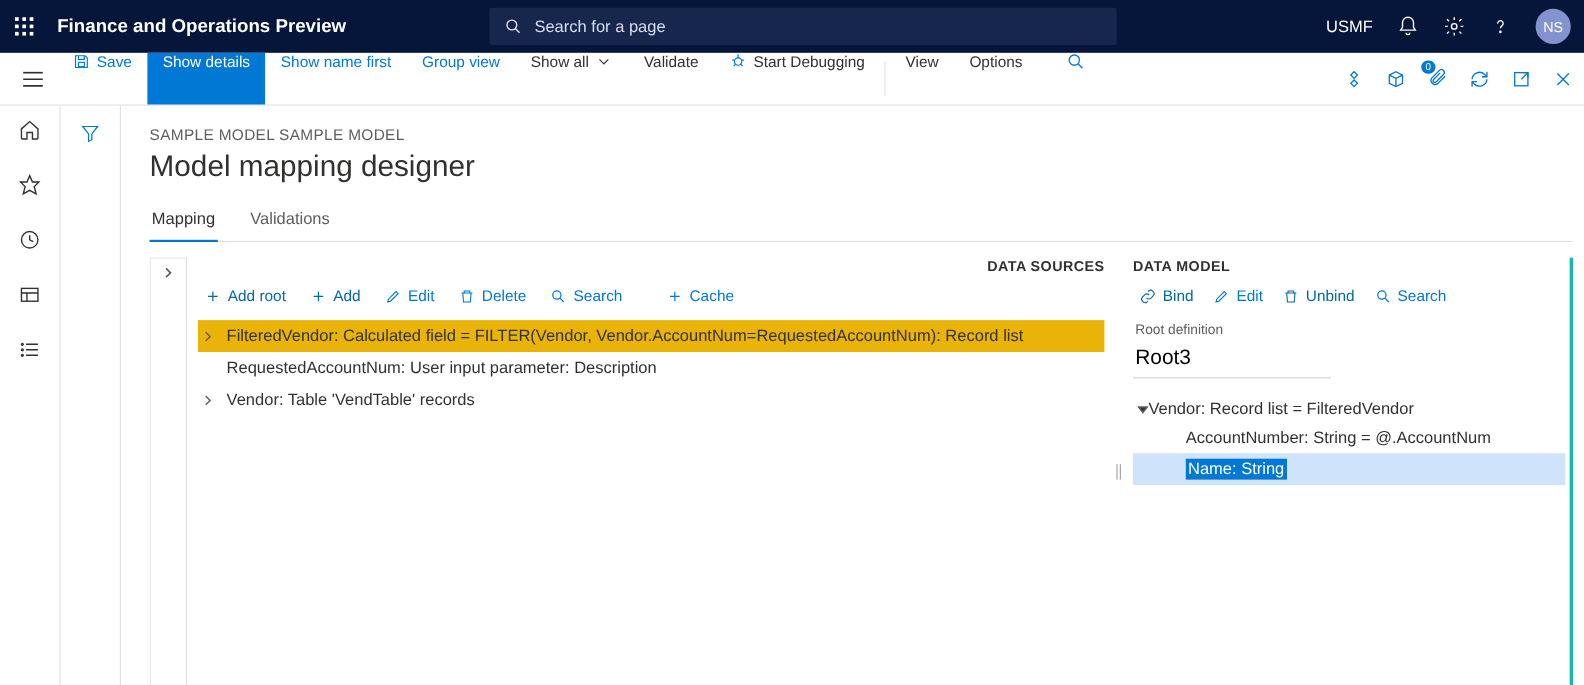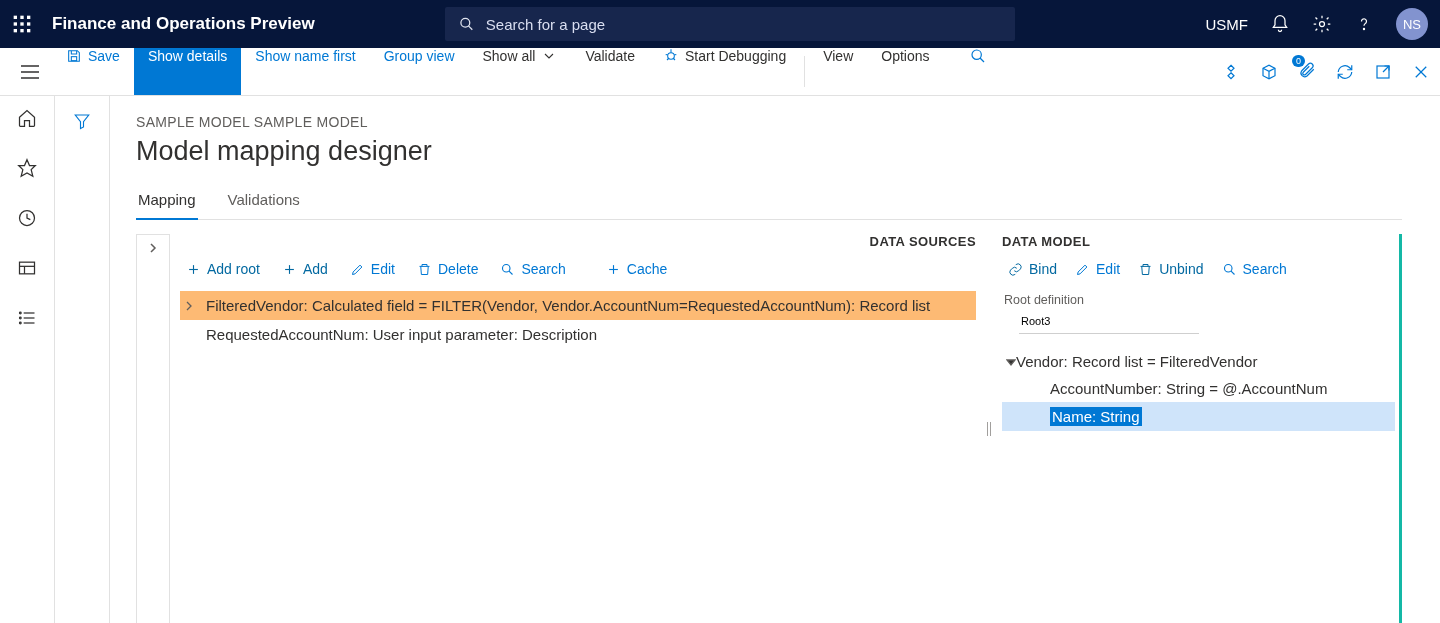--- a/index.html
+++ b/index.html
@@ -28,52 +28,52 @@
   .action-right svg { width: 18px; height: 18px; stroke: #0078d4; fill: none; cursor: pointer; }
   .badge-wrap { position: relative; }
   .badge { position: absolute; top: -6px; left: -6px; background: #0078d4; color: #fff; font-size: 9px; border-radius: 7px; padding: 0 4px; line-height: 12px; }
 
   .body-area { display: flex; height: calc(100vh - 96px); }
   .left-rail { width: 55px; border-right: 1px solid #e1e1e1; display: flex; flex-direction: column; align-items: center; padding-top: 12px; gap: 30px; }
   .left-rail svg { width: 20px; height: 20px; stroke: #323130; fill: none; stroke-width: 1.5; cursor: pointer; }
   .filter-rail { width: 55px; border-right: 1px solid #e1e1e1; display: flex; justify-content: center; padding-top: 16px; }
   .filter-rail svg { width: 18px; height: 18px; stroke: #0078d4; fill: none; stroke-width: 1.5; cursor: pointer; }
 
-  .main { flex: 1; display: flex; flex-direction: column; padding: 18px 38px 0 26px; overflow: hidden; }
+  .main { flex: 1; display: flex; flex-direction: column; padding: 18px 10px 0 26px; overflow: hidden; }
   .breadcrumb { font-size: 14px; color: #605e5c; letter-spacing: 0.3px; margin-bottom: 6px; }
   .page-title { font-size: 27px; font-weight: 400; color: #323130; margin-bottom: 18px; }
   .tabs { display: flex; gap: 28px; border-bottom: 1px solid #e1e1e1; }
   .tab { padding: 6px 2px 10px 2px; color: #605e5c; cursor: pointer; font-size: 15px; }
   .tab.active { color: #323130; border-bottom: 2px solid #0078d4; margin-bottom: -1px; }
 
   .columns { display: flex; flex: 1; margin-top: 14px; overflow: hidden; }
   .col-left { flex: 1; display: flex; position: relative; }
   .expander { width: 34px; border: 1px solid #e1e1e1; border-bottom: none; display: flex; justify-content: center; padding-top: 8px; cursor: pointer; background: #fff; }
   .expander svg { width: 10px; height: 10px; stroke: #605e5c; fill: none; stroke-width: 1.5; }
   .ds-content { flex: 1; padding-left: 10px; }
   .ds-heading { font-weight: 600; font-size: 13px; letter-spacing: 0.4px; padding-left: 4px; text-align: right; }
   .ds-toolbar { display: flex; gap: 22px; padding: 12px 0 14px 6px; align-items: center; flex-wrap: wrap; }
   .tbtn { display: flex; align-items: center; gap: 6px; color: #0078d4; cursor: pointer; }
   .tbtn.disabled { color: #0369a1; }
   .tbtn svg { width: 15px; height: 15px; }
   .tree { }
   .tree-row { display: flex; align-items: center; padding: 6px 8px 6px 4px; gap: 12px; font-size: 15px; }
-  .tree-row.selected { background: #fdba74; }
+  .tree-row.selected { background: #eab308; }
   .tri { width: 10px; height: 10px; stroke: #605e5c; fill: none; stroke-width: 1.3; flex-shrink: 0; }
   .tri-spacer { width: 10px; flex-shrink: 0; }
 
   .splitter { width: 26px; display: flex; align-items: center; justify-content: center; cursor: col-resize; }
   .splitter span { display: inline-block; width: 4px; height: 14px; border-left: 1px solid #a19f9d; border-right: 1px solid #a19f9d; }
 
   .col-right { width: 400px; display: flex; flex-direction: column; border-right:  3px solid #14b8a6;}
   .col-right-inner{padding-right:4px;}
   .dm-heading { font-weight: 600; font-size: 13px; letter-spacing: 0.4px; margin-bottom: 12px; }
   .dm-toolbar { display: flex; gap: 18px; align-items: center; padding-left: 6px; }
   .root-label { font-size: 12.5px; color: #605e5c; margin: 16px 0 4px 2px; }
-  .root-input { border: none; border-bottom: 1px solid #cfcfcf; padding: 4px 2px 6px 2px; width: 180px; font-size: 11px; margin-left: 17px; }
+  .root-input { border: none; border-bottom: 1px solid #cfcfcf; padding: 4px 2px 6px 2px; width: 180px; font-size: 19px; }
   .dm-tree { margin-top: 14px; }
   .dm-row { display: flex; align-items: center; padding: 5px 4px; gap: 0; font-size: 15px; }
   .dm-row.lvl2 { padding-left: 48px; }
   .dm-row.selected { background: #cfe4fa; }
   .dm-row .highlight { background: #0078d4; color: #fff; padding: 1px 2px; }
 </style>
 </head>
 <body>
 
 <div class="topbar">
@@ -300,20 +300,26 @@
             <div class="tree-row selected">
               <svg class="tri" viewBox="0 0 10 10">
                   <polyline points="3 1 7 5 3 9"></polyline>
                 </svg>
               <span>FilteredVendor: Calculated field = FILTER(Vendor, Vendor.AccountNum=RequestedAccountNum): Record list</span>
             </div>
             <div class="tree-row">
               <span class="tri-spacer"></span>
               <span>RequestedAccountNum: User input parameter: Description</span>
             </div>
+            <div class="tree-row">
+              <svg class="tri" viewBox="0 0 10 10">
+                  <polyline points="3 1 7 5 3 9"></polyline>
+                </svg>
+              <span>Vendor: Table 'VendTable' records</span>
+            </div>
           </div>
         </div>
       </div>
 
       <div class="splitter">
           <span></span>
         </div>
 
       <div class="col-right">
           <div class="col-right-inner">

